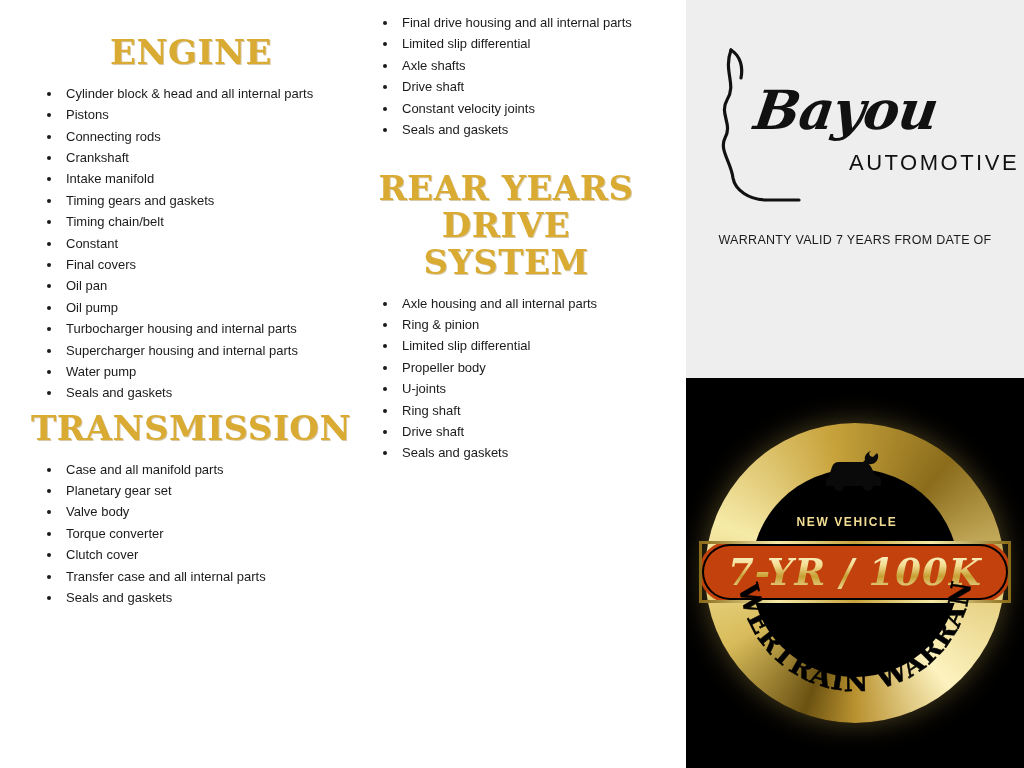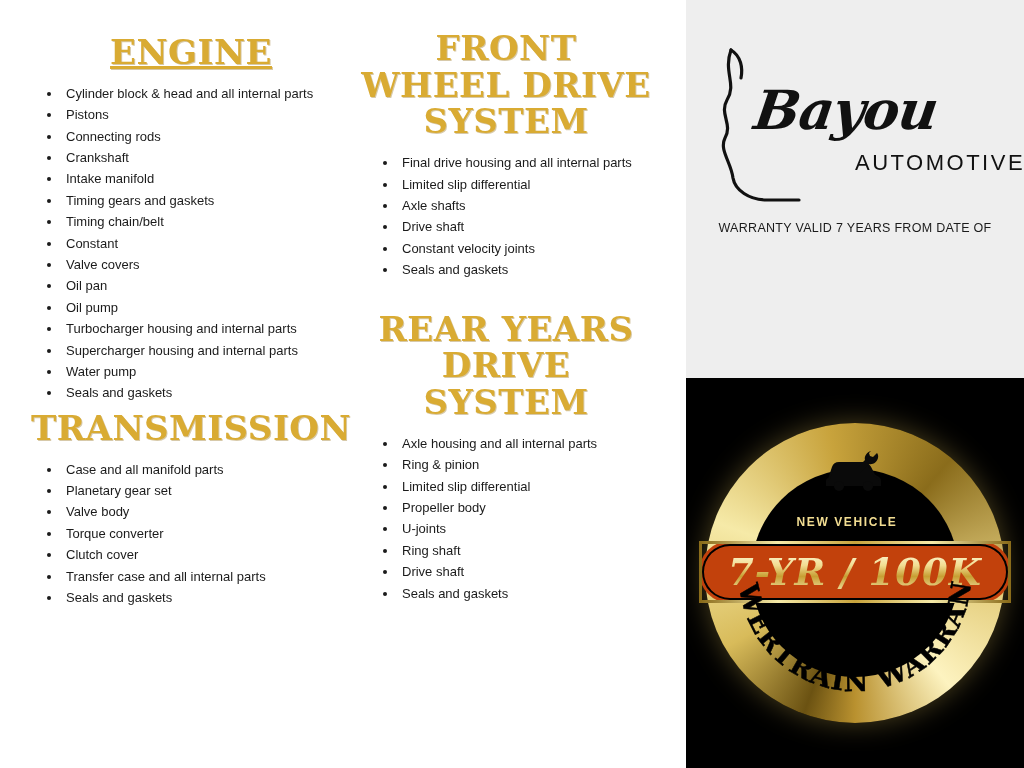--- a/index.html
+++ b/index.html
@@ -38,21 +38,21 @@
   .section-title {
     font-family: "DejaVu Serif", serif;
     font-weight: bold;
     color: #d9ab33;
     font-size: 34px;
     line-height: 1.08;
     letter-spacing: 0.5px;
     text-align: center;
     text-shadow: 1px 1px 0 rgba(140,100,10,0.35);
   }
-  .title-engine       { margin-top: 34px; text-decoration: underline; }
+  .title-engine       { margin-top: 34px; }
   .title-transmission { }
   .title-front        { margin-top: 30px; text-align: center; }
   .title-rear         { margin-top: 30px; text-align: center; }
 
   ul.items {
     margin: 12px 0 0 0;
     padding-left: 36px;
     list-style: disc;
   }
   ul.items.indent-right { padding-left: 42px; }
@@ -92,34 +92,34 @@
     font-family: "DejaVu Serif", serif;
     font-style: italic;
     font-weight: bold;
     font-size: 54px;
     color: #111;
     letter-spacing: -1px;
     transform: skewX(-8deg);
   }
   .logo-sub {
     position: absolute;
-    left: 160px;
+    left: 154px;
     top: 120px;
     font-family: "Liberation Sans", sans-serif;
     font-size: 22px;
     letter-spacing: 2.5px;
     color: #111;
   }
   .logo-mark {
     position: absolute;
     left: 8px;
     top: 8px;
   }
   .warranty-note {
-    margin-top: 0;
+    margin-top: 12px;
     width: 300px;
     text-align: center;
     font-size: 12.5px;
     line-height: 17px;
     letter-spacing: 0.3px;
     color: #1b1b1b;
   }
 
   .badge-panel {
     height: 390px;
@@ -224,21 +224,21 @@
         <div class="section-title title-engine">ENGINE</div>
         <ul class="items">
           <li>Cylinder block &amp; head and all internal parts</li>
           <li>Pistons</li>
           <li>Connecting rods</li>
           <li>Crankshaft</li>
           <li>Intake manifold</li>
           <li>Timing gears and gaskets</li>
           <li>Timing chain/belt</li>
           <li>Constant</li>
-          <li>Valve covers</li>
+          <li>Final covers</li>
           <li>Oil pan</li>
           <li>Oil pump</li>
           <li>Turbocharger housing and internal parts</li>
           <li>Supercharger housing and internal parts</li>
           <li>Water pump</li>
           <li>Seals and gaskets</li>
         </ul>
       </div>
 
       <div class="section">
@@ -252,21 +252,20 @@
           <li>Transfer case and all internal parts</li>
           <li>Seals and gaskets</li>
         </ul>
       </div>
 
     </div>
 
     <div class="col col-right">
 
       <div class="section">
-        <div class="section-title title-front">FRONT WHEEL DRIVE SYSTEM</div>
         <ul class="items indent-right">
           <li>Final drive housing and all internal parts</li>
           <li>Limited slip differential</li>
           <li>Axle shafts</li>
           <li>Drive shaft</li>
           <li>Constant velocity joints</li>
           <li>Seals and gaskets</li>
         </ul>
       </div>
 

